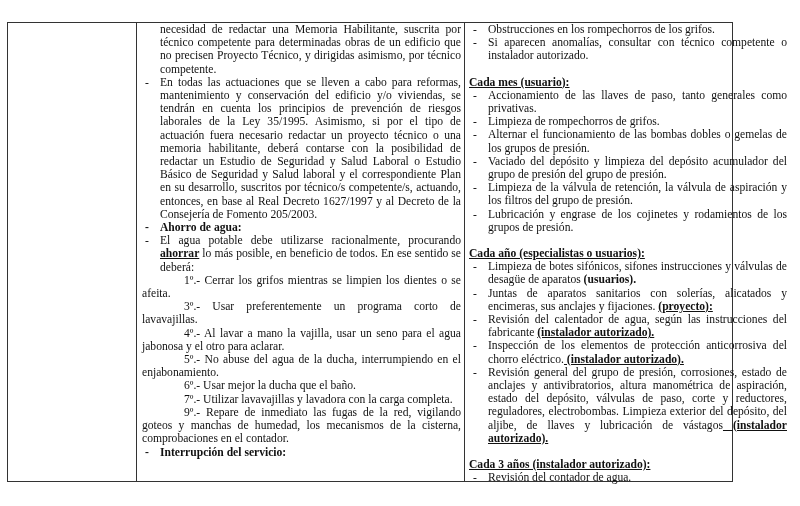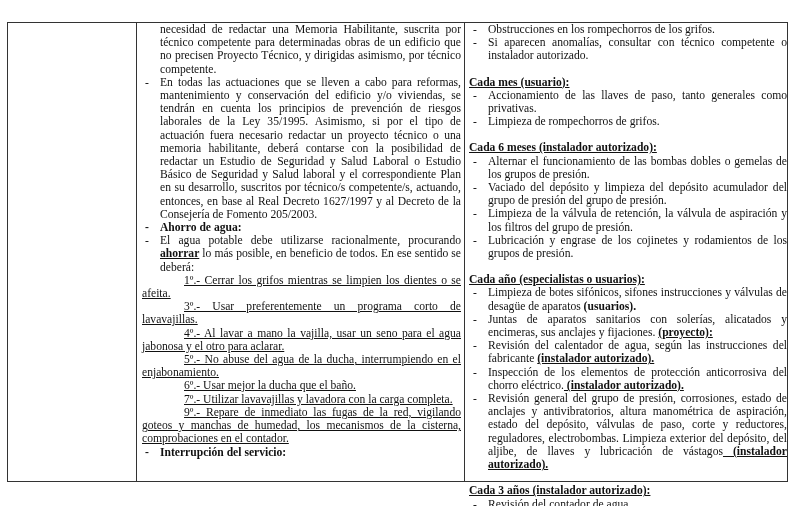--- a/index.html
+++ b/index.html
@@ -1,26 +1,26 @@
 <!DOCTYPE html>
 <html><head>
 <meta charset="utf-8">
 <style>
   html, body { margin:0; padding:0; background:#ffffff; }
   body { width:800px; height:506px; position:relative; overflow:hidden;
          font-family:"Liberation Serif", serif; color:#111; font-size:11.6px; line-height:13.2px; }
-  .table { position:absolute; left:7px; top:22px; width:781px; height:460px;
+  .table { position:absolute; left:7px; top:22px; width:726px; height:460px;
            border:1px solid #333; box-sizing:border-box; }
   .vline { position:absolute; top:0; bottom:0; width:0; border-left:1px solid #333; }
   .col { position:absolute; top:0; }
   .colL { left:129px; width:328px; }
   .colR { left:457px; width:326px; }
   .item { position:relative; padding-left:23px; text-align:justify; }
   .item .dash { position:absolute; left:8px; top:0; }
-  .plain { text-align:justify; padding-left:5px; padding-right:4px;text-decoration:underline; }
+  .plain { text-align:justify; padding-left:5px; padding-right:4px; }
   .indent { text-indent:42px; }
   .cont { padding-left:23px; text-align:justify; }
   .bold { font-weight:bold; }
   .u { text-decoration:underline; font-weight:bold; }
   .heading { padding-left:4px; font-weight:bold; text-decoration:underline; margin-top:13px;font-family:Liberation Serif, serif; }
   p { margin:0; }
   .pad-right { padding-right:4px; }
 </style>
 </head>
 <body>
@@ -72,21 +72,20 @@
     <div class="heading">Cada mes (usuario):</div>
     <div class="item pad-right">
       <span class="dash">-</span>
       <span>Accionamiento de las llaves de paso, tanto generales como privativas.</span>
     </div>
     <div class="item pad-right">
       <span class="dash">-</span>
       <span>Limpieza de rompechorros de grifos.</span>
     </div>
 
-    <div class="heading">Cada 6 meses (instalador autorizado):</div>
     <div class="item pad-right">
       <span class="dash">-</span>
       <span>Alternar el funcionamiento de las bombas dobles o gemelas de los grupos de presión.</span>
     </div>
     <div class="item pad-right">
       <span class="dash">-</span>
       <span>Vaciado del depósito y limpieza del depósito acumulador del grupo de presión del grupo de presión.</span>
     </div>
     <div class="item pad-right">
       <span class="dash">-</span>

